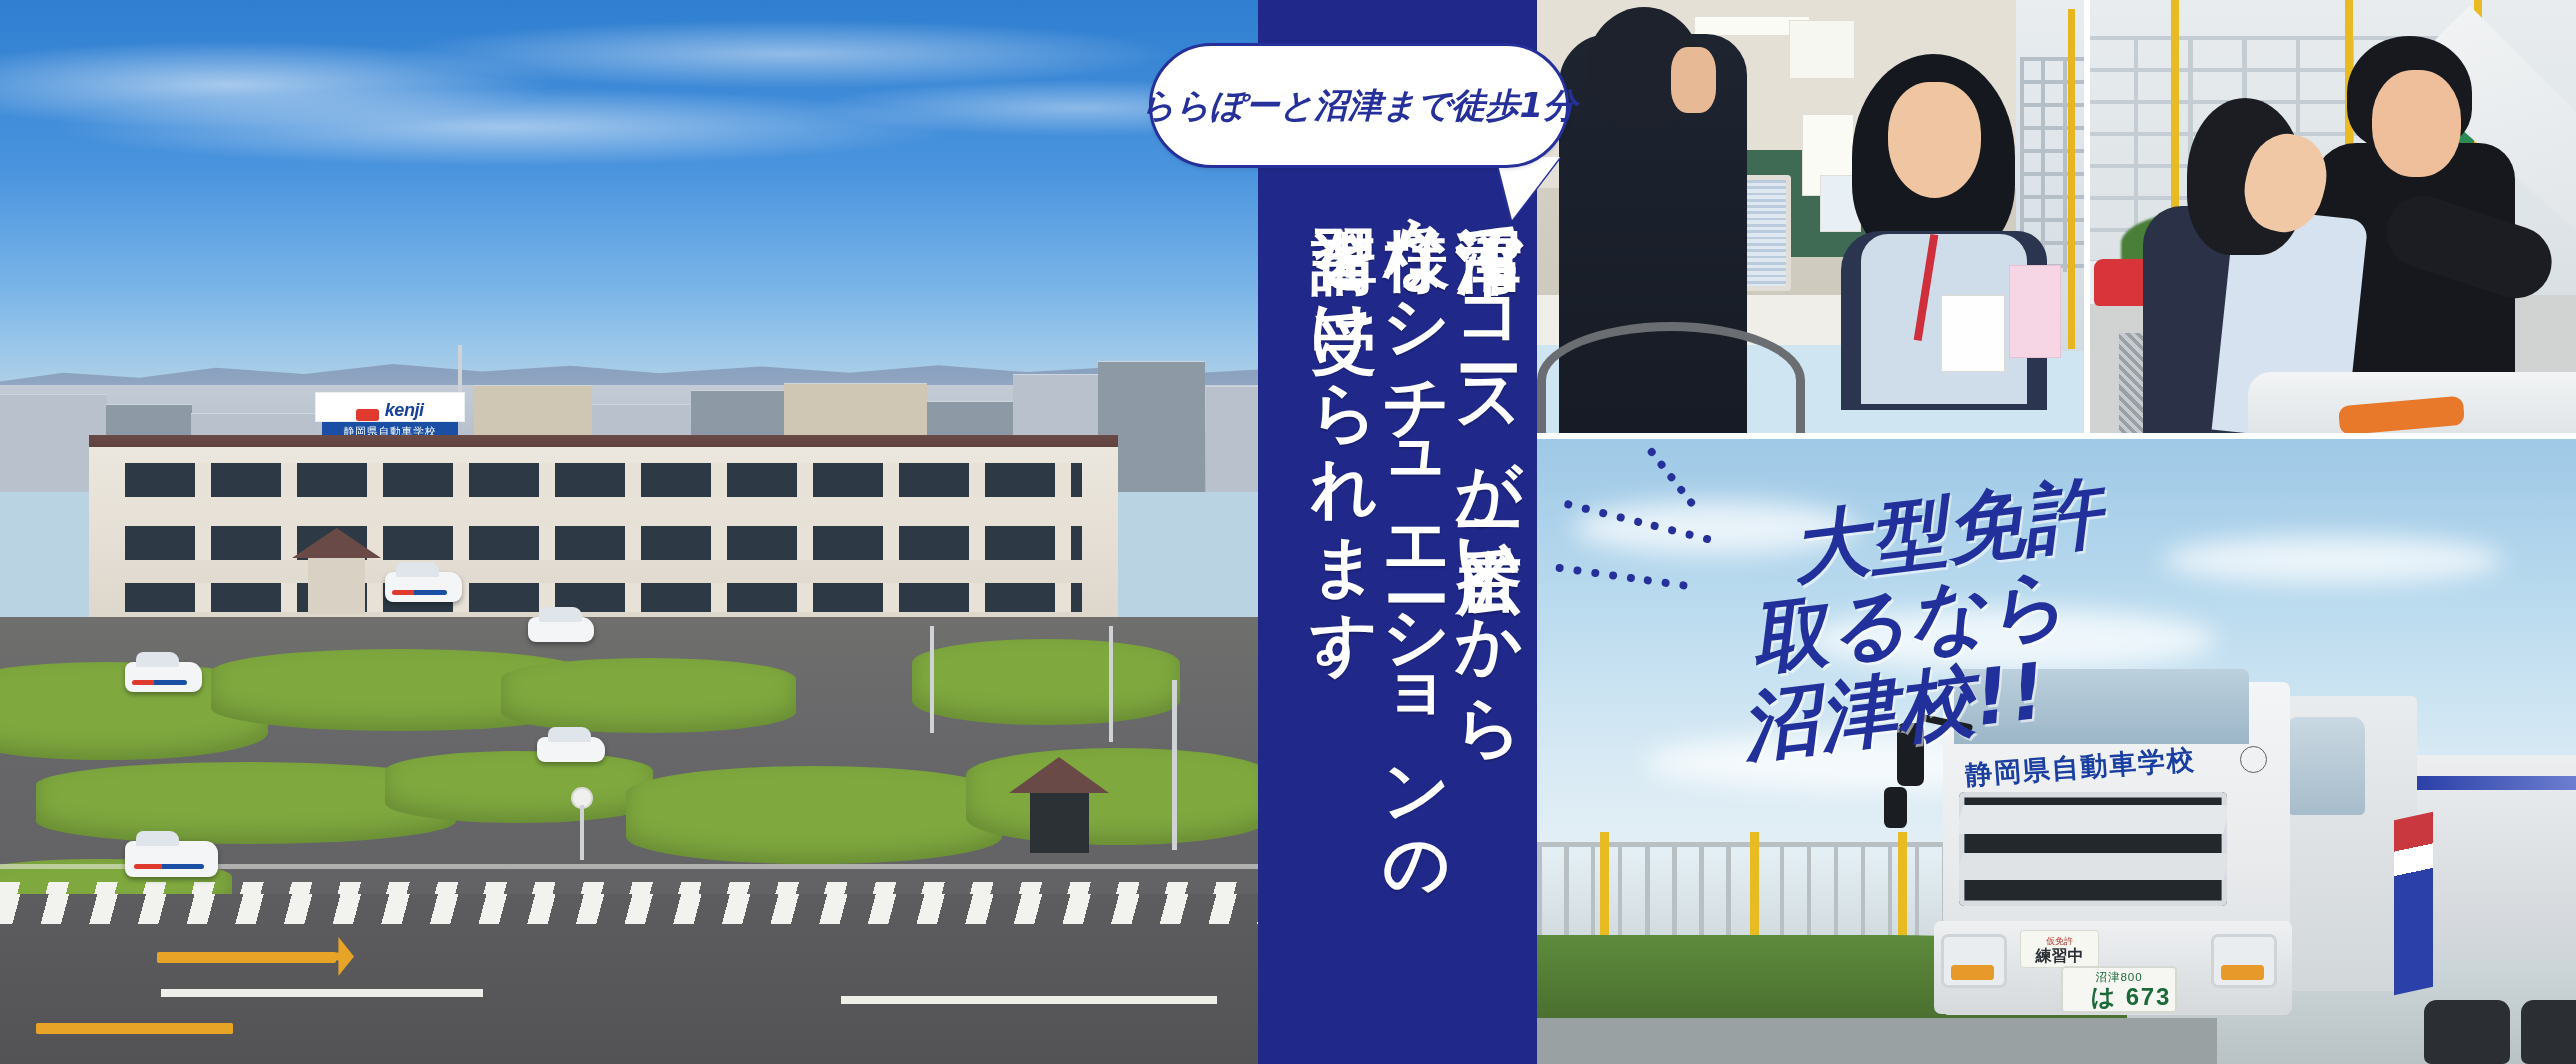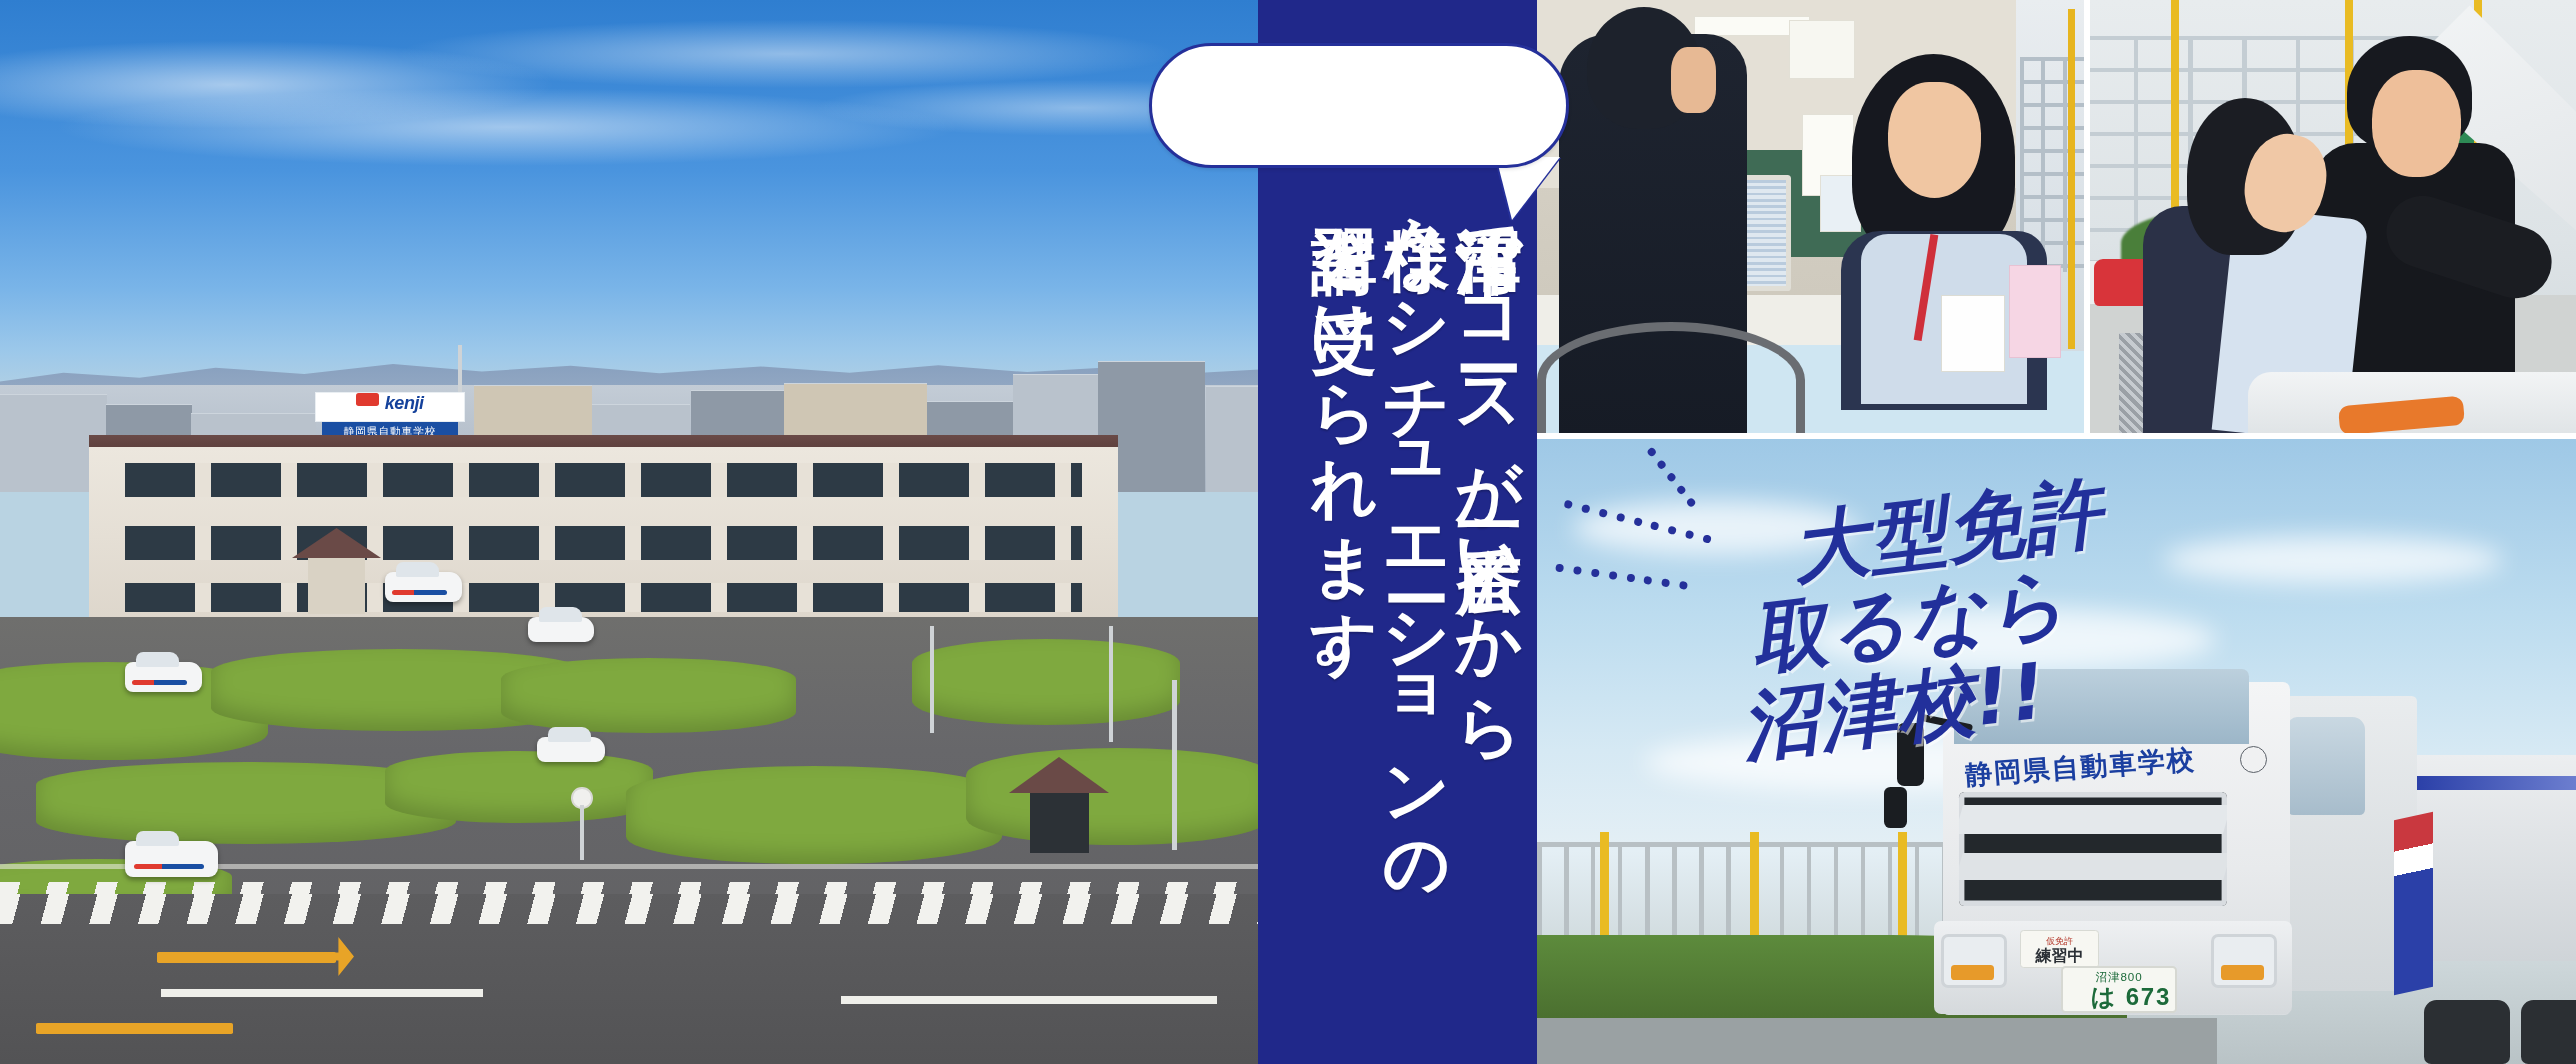--- a/index.html
+++ b/index.html
@@ -29,21 +29,21 @@
     opacity:.85;
   }
   .cityband { position:absolute; left:0; top:385px; width:100%; height:107px;
     background:linear-gradient(#c3ccd6,#aab5c2); }
   .city-blk { position:absolute; background:#b9c2cc; border-top:1.8px solid #cdd5dd; }
   .city-blk.dark { background:#8e99a6; }
   .city-blk.tan  { background:#cfc6b4; }
   .city-blk.red  { background:#9c5c52; }
   
   .kenji-sign { position:absolute; left:315px; top:392px; width:150px; height:30px;
-    background:#ffffff; border:1.8px solid #e9eef2; display:flex; align-items:flex-start; justify-content:center; }
+    background:#ffffff; border:1.8px solid #e9eef2; display:flex; align-items:flex-end; justify-content:center; }
   .kenji-sign .kmark { width:23px; height:12.5px; background:#e03a2f; border-radius:2.7px; margin-right:5.4px; }
   .kenji-sign .ktxt { font-weight:700; font-size:18px; color:#14419b; letter-spacing:-0.4px; font-style:italic; }
   .kenji-sub { position:absolute; left:322px; top:422px; width:136px; height:19.7px; background:#1a4fa3;
     color:#fff; font-size:10.7px; letter-spacing:0.9px; display:flex; align-items:center; justify-content:center; }
 
   .bldg-main { position:absolute; left:89px; top:447px; width:1029px; height:179px;
     background:linear-gradient(#ece7de 0%, #e5dfd5 50%, #ddd6cb 100%); }
   .bldg-roof { position:absolute; left:89px; top:435px; width:1029px; height:23px;
     background:linear-gradient(#6a4a47,#553a37); }
   .bldg-win-row { position:absolute; left:125px; width:957px; height:34px;
@@ -362,20 +362,21 @@
   <div class="blue-panel">
     <div class="vtext-wrap">
       <div class="vcol">講習を受けられます。</div>
       <div class="vcol">様々なシチュエーションの</div>
       <div class="vcol">沼津市でコースが一番広いから</div>
     </div>
   </div>
 
   <div class="bubble-tail"></div>
   <div class="bubble">
+    <span class="bubble-line">ららぽーと沼津まで徒歩1分</span>
   </div>
 
   <div class="photo-reception">
     <div class="rec-wall"></div>
     <div class="rec-poster" style="left:157px;top:16px;width:116px;height:19.7px;"></div>
     <div class="rec-poster" style="left:252px;top:19.7px;width:66px;height:59px;background:#f7f7f1;"></div>
     <div class="rec-green"></div>
     <div class="rec-poster" style="left:265px;top:114px;width:52px;height:82px;"></div>
     <div class="rec-monitor">
         <i></i>

